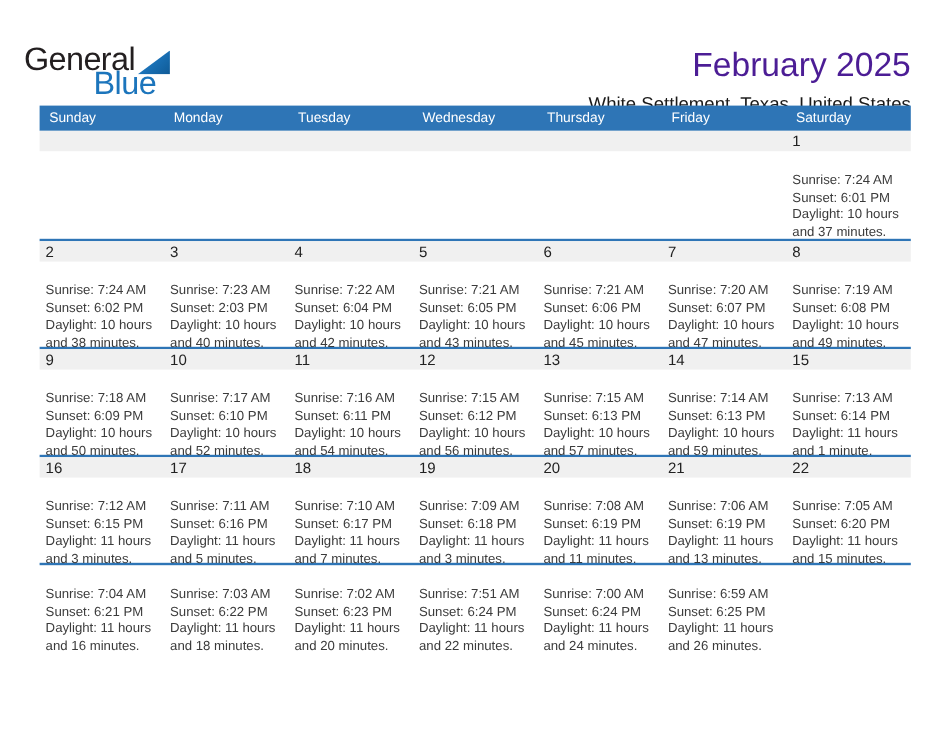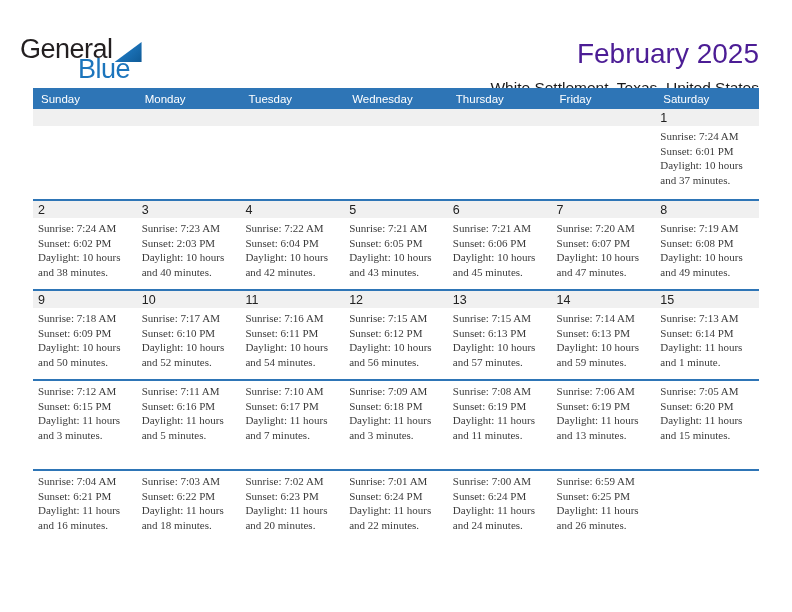--- a/index.html
+++ b/index.html
@@ -24,21 +24,21 @@
   
   .calendar { position:absolute; left:33px; top:88px; width:726px; }
   .weekday-row { display:grid; grid-template-columns:repeat(7,1fr); background:#2e75b6; height:21px; align-items:center; }
   .weekday { color:#ffffff; font-size:11.5px; padding-left:8px; white-space:nowrap; overflow:hidden; }
 
   .week { height:90px; }
   .week + .week { border-top:2px solid #2e75b6; }
   .band { display:grid; grid-template-columns:repeat(7,1fr); background:#f0f0f0; height:17px; align-items:center; }
   .day-num { font-size:12.5px; color:#212121; padding-left:5px; }
   .cells { display:grid; grid-template-columns:repeat(7,1fr); }
-  .cell { padding:3px 4px 0 5px;font-family:Liberation Serif, serif; }
+  .cell { padding:17px 4px 0 5px; }
   .cell .line { font-size:11px; line-height:14.6px; color:#3b3b3b; white-space:nowrap; }
 </style>
 </head>
 <body>
 
 <div class="page">
 
   <div class="logo">
     <div class="logo-top">
       <span class="logo-general">General</span>
@@ -192,20 +192,29 @@
             </div>
             <div class="cell">
               <div class="line">Sunrise: 7:13 AM</div>
               <div class="line">Sunset: 6:14 PM</div>
               <div class="line">Daylight: 11 hours</div>
               <div class="line">and 1 minute.</div>
             </div>
           </div>
         </div>
         <div class="week">
+          <div class="band">
+            <div class="day-num">16</div>
+            <div class="day-num">17</div>
+            <div class="day-num">18</div>
+            <div class="day-num">19</div>
+            <div class="day-num">20</div>
+            <div class="day-num">21</div>
+            <div class="day-num">22</div>
+          </div>
           <div class="cells">
             <div class="cell">
               <div class="line">Sunrise: 7:12 AM</div>
               <div class="line">Sunset: 6:15 PM</div>
               <div class="line">Daylight: 11 hours</div>
               <div class="line">and 3 minutes.</div>
             </div>
             <div class="cell">
               <div class="line">Sunrise: 7:11 AM</div>
               <div class="line">Sunset: 6:16 PM</div>
@@ -258,21 +267,21 @@
               <div class="line">Daylight: 11 hours</div>
               <div class="line">and 18 minutes.</div>
             </div>
             <div class="cell">
               <div class="line">Sunrise: 7:02 AM</div>
               <div class="line">Sunset: 6:23 PM</div>
               <div class="line">Daylight: 11 hours</div>
               <div class="line">and 20 minutes.</div>
             </div>
             <div class="cell">
-              <div class="line">Sunrise: 7:01 AM</div>
+              <div class="line">Sunrise: 7:51 AM</div>
               <div class="line">Sunset: 6:24 PM</div>
               <div class="line">Daylight: 11 hours</div>
               <div class="line">and 22 minutes.</div>
             </div>
             <div class="cell">
               <div class="line">Sunrise: 7:00 AM</div>
               <div class="line">Sunset: 6:24 PM</div>
               <div class="line">Daylight: 11 hours</div>
               <div class="line">and 24 minutes.</div>
             </div>

